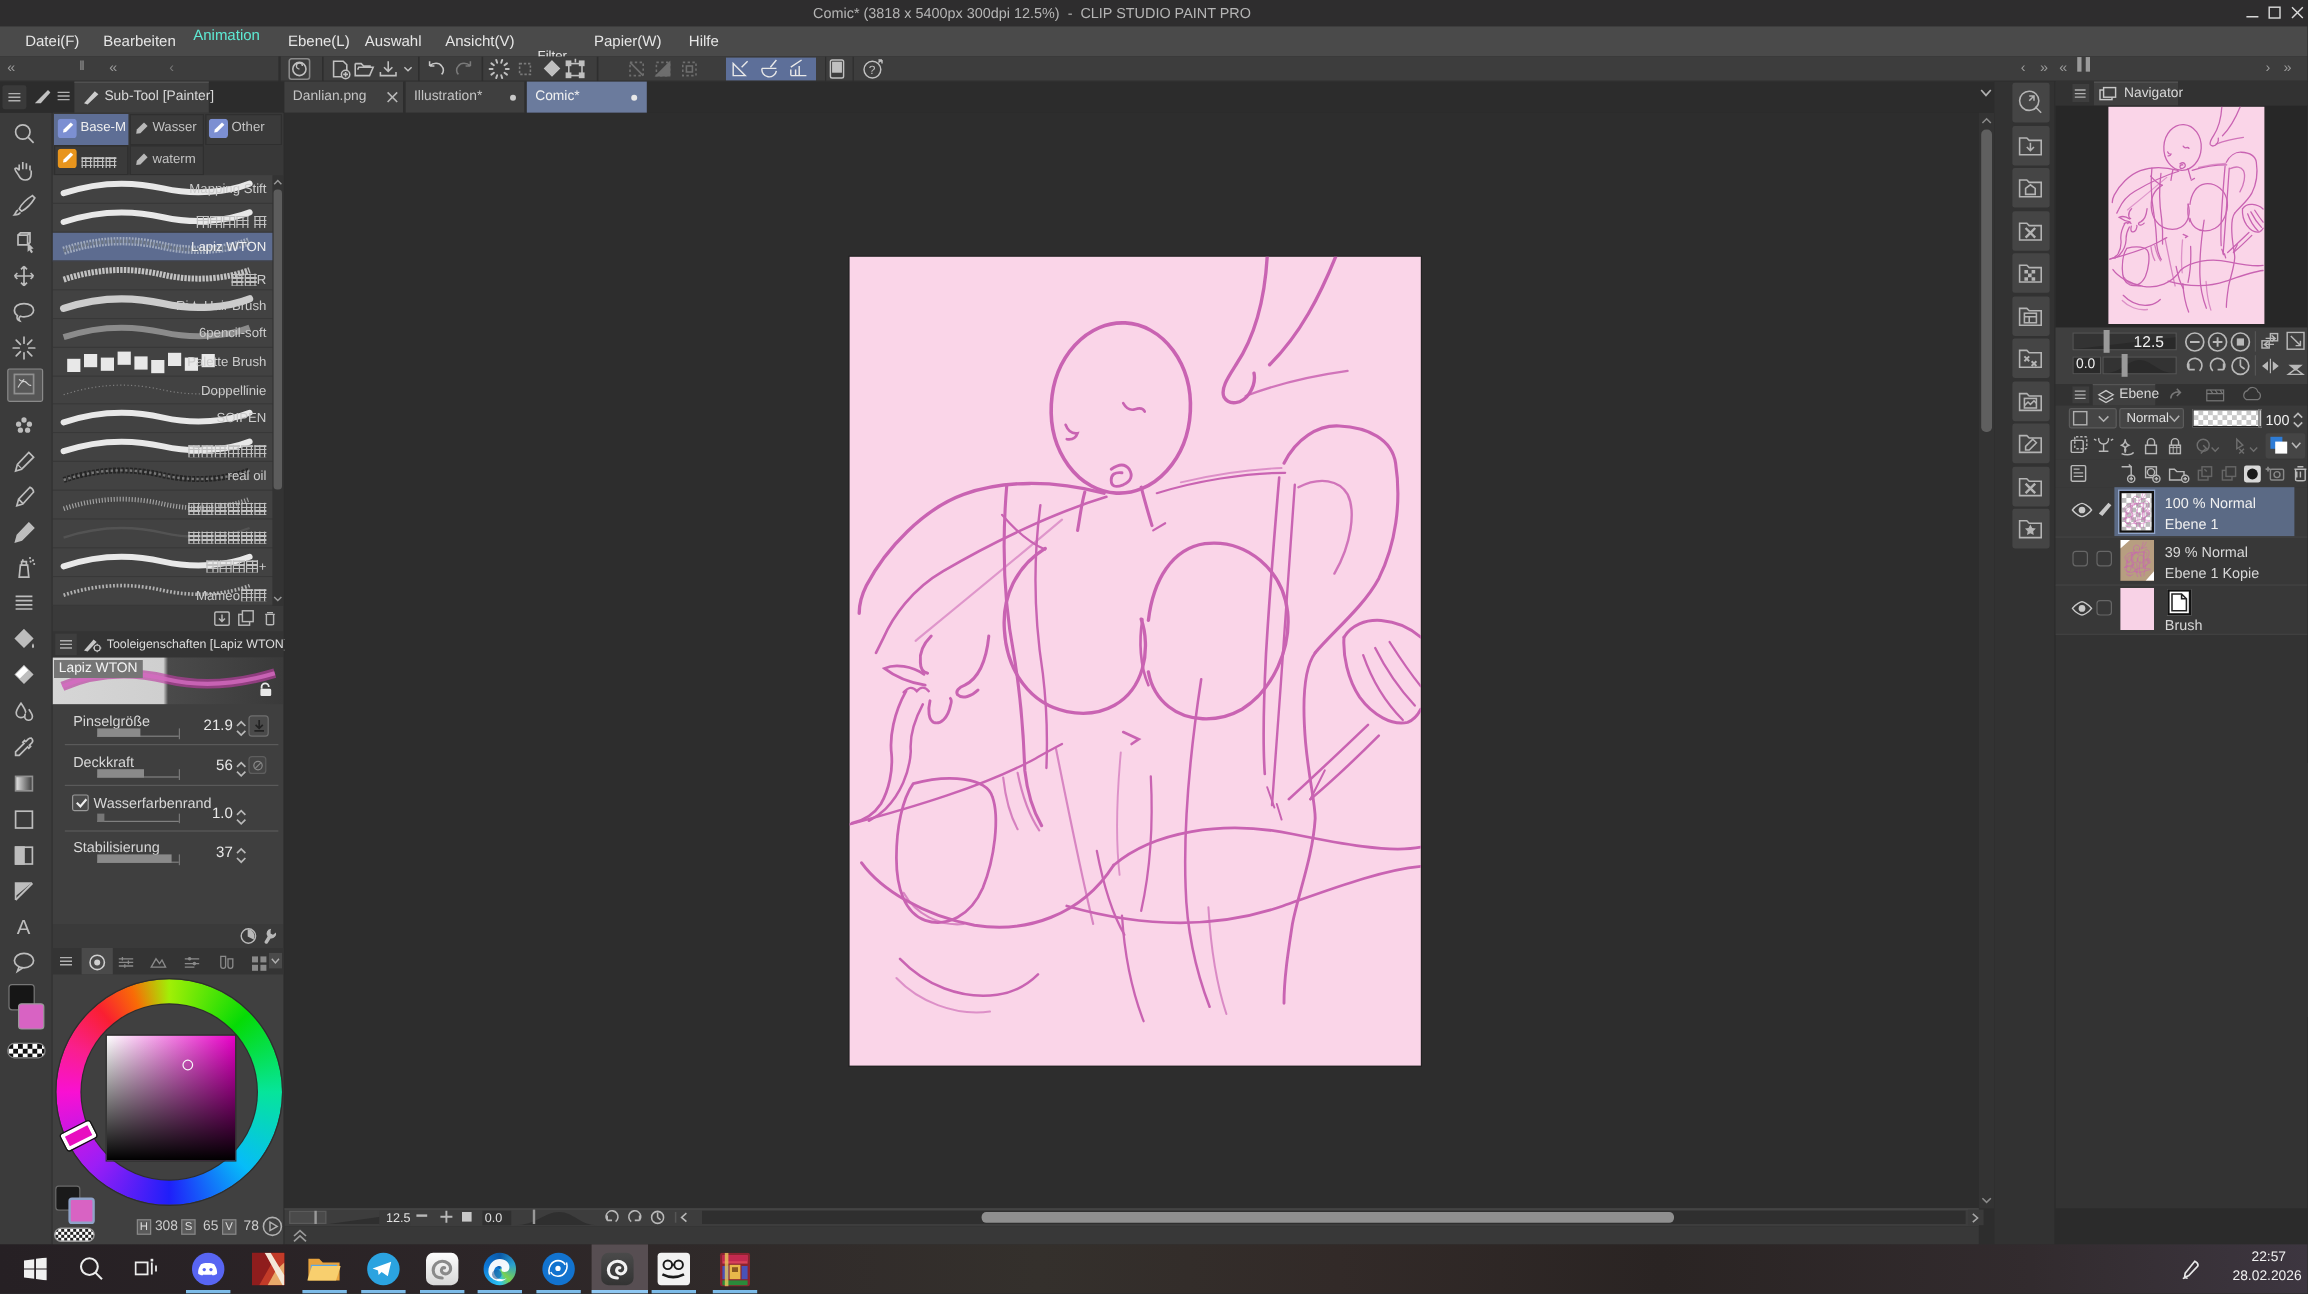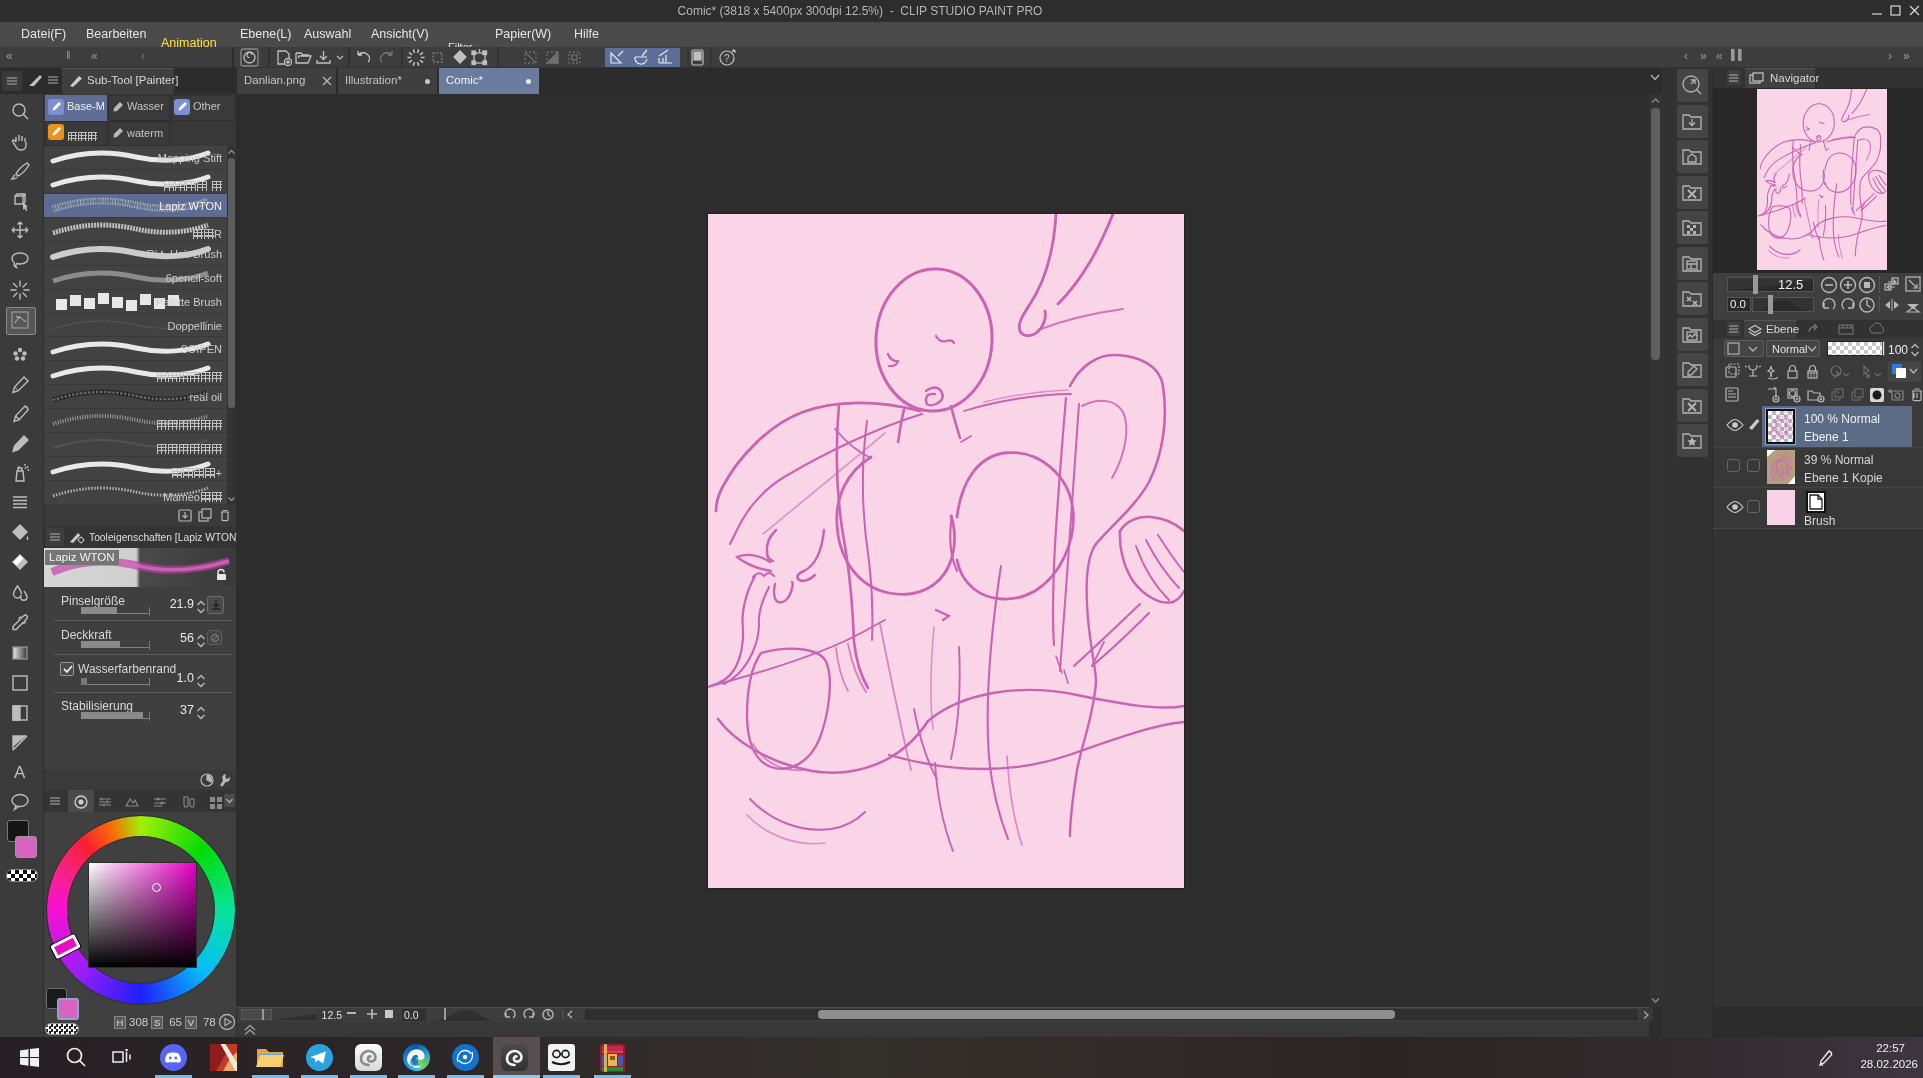--- a/index.html
+++ b/index.html
@@ -17,21 +17,21 @@
 <div class="ab" style="left:0;top:4px;width:1720px;text-align:center;color:#b5b5b5;font-size:12px">Comic* (3818 x 5400px 300dpi 12.5%)&nbsp; - &nbsp;CLIP STUDIO PAINT PRO</div>
 <svg class="ab" style="left:1868px;top:0" width="55" height="22" viewBox="0 0 55 22" fill="none" stroke="#d8d8d8" stroke-width="1.2">
       <path d="M 4,14 h 10"></path>
       <rect x="23" y="6" width="9" height="9"></rect>
       <path d="M 42,6 l 9,9 M 51,6 l -9,9"></path>
     </svg>
 </div>
 <div class="ab" style="left:0;top:22px;width:1923px;height:25px;background:#4a4a4a">
 <div class="ab" style="left:21px;top:5px;color:#e6e6e6;font-size:12.5px">Datei(F)</div>
 <div class="ab" style="left:86px;top:5px;color:#e6e6e6;font-size:12.5px">Bearbeiten</div>
-<div class="ab" style="left:161px;top:14px;color:#fde047;font-size:12.5px">Animation</div>
+<div class="ab" style="left:161px;top:0;color:#5eead4;font-size:12.5px">Animation</div>
 <div class="ab" style="left:240px;top:5px;color:#e6e6e6;font-size:12.5px">Ebene(L)</div>
 <div class="ab" style="left:304px;top:5px;color:#e6e6e6;font-size:12.5px">Auswahl</div>
 <div class="ab" style="left:371px;top:5px;color:#e6e6e6;font-size:12.5px">Ansicht(V)</div>
 <div class="ab" style="left:448px;top:19px;color:#e6e6e6;font-size:11px">Filter</div>
 <div class="ab" style="left:495px;top:5px;color:#e6e6e6;font-size:12.5px">Papier(W)</div>
 <div class="ab" style="left:574px;top:5px;color:#e6e6e6;font-size:12.5px">Hilfe</div>
 </div>
 <div class="ab" style="left:0;top:47px;width:1923px;height:21px;background:#3d3d3d;border-bottom:1px solid #323232">
 <div class="ab" style="left:6px;top:2px;color:#9a9a9a;font-size:12px">«</div>
 <div class="ab" style="left:66px;top:2px;color:#9a9a9a;font-size:11px">‖</div>

